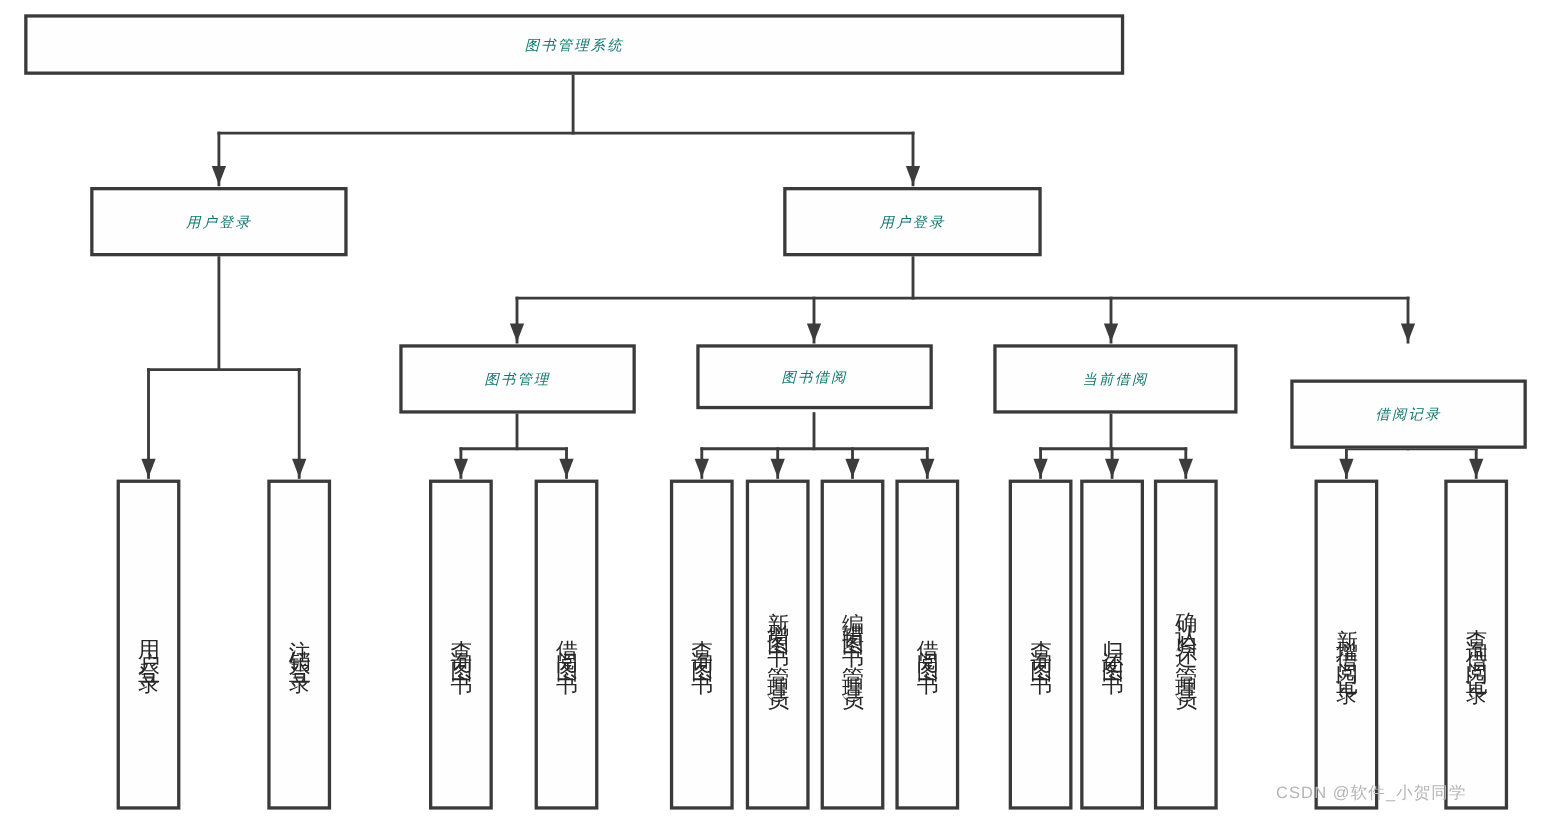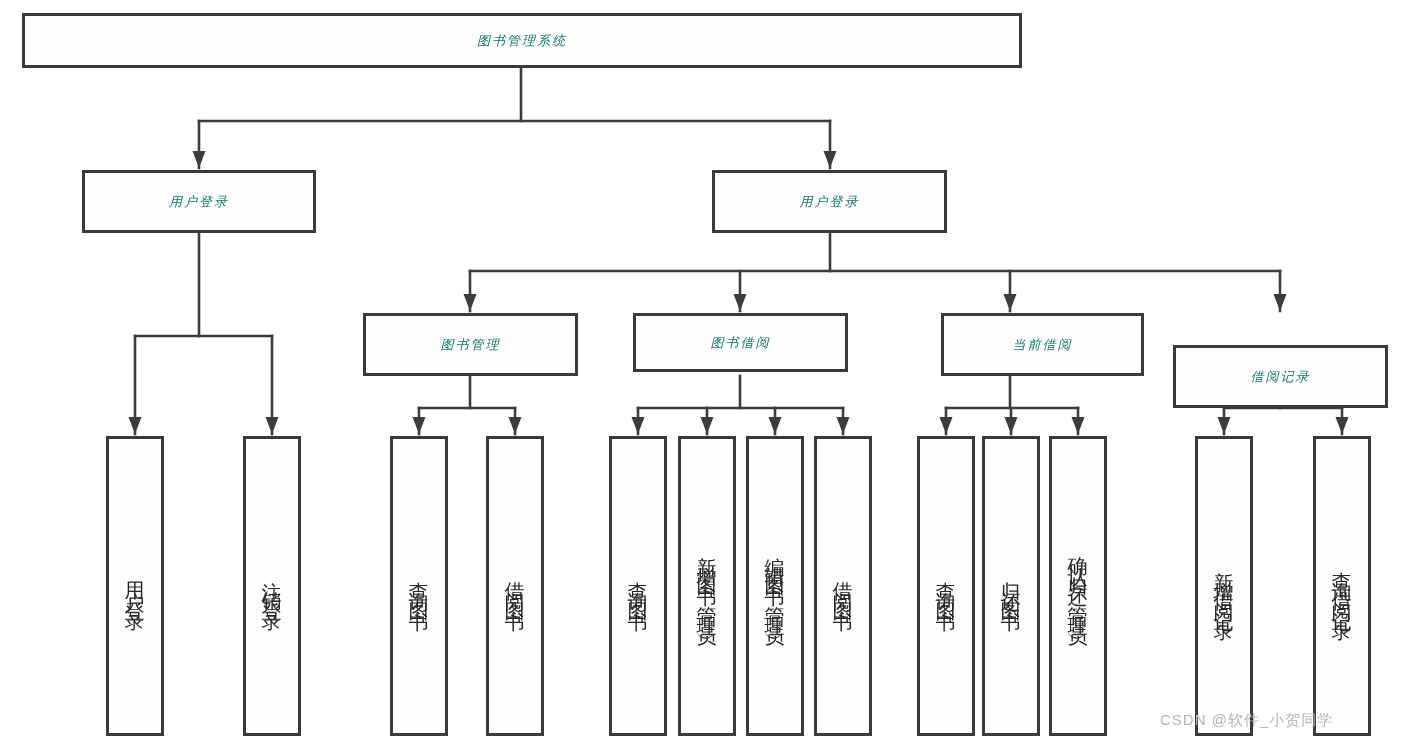--- a/index.html
+++ b/index.html
@@ -50,21 +50,21 @@
     line-height: 1;
     letter-spacing: 10px;
     color: #262626;
     white-space: nowrap;
   }
   #n-root { left: 22px;   top: 13px;  width: 1000px; height: 55px; }
   #n-l2a  { left: 82px;   top: 170px; width: 234px;  height: 63px; }
   #n-l2b  { left: 712px;  top: 170px; width: 235px;  height: 63px; }
   #n-l3a  { left: 363px;  top: 313px; width: 215px;  height: 63px; }
   #n-l3b  { left: 633px;  top: 313px; width: 215px;  height: 59px; }
-  #n-l3c  { left: 903px;  top: 313px; width: 203px;  height: 63px; margin-left: 38px; }
+  #n-l3c  { left: 903px;  top: 313px; width: 222px;  height: 63px; }
   #n-l3d  { left: 1173px; top: 313px; width: 215px;  height: 63px; margin-top: 32px; }
   #lf1a { left: 106px; }  #lf1b { left: 243px; }
   #lf2a { left: 390px; }  #lf2b { left: 486px; }
   #lf3a { left: 609px; }  #lf3b { left: 678px; }
   #lf3c { left: 746px; }  #lf3d { left: 814px; }
   #lf4a { left: 917px; }  #lf4b { left: 982px; }  #lf4c { left: 1049px; }
   #lf5a { left: 1195px; } #lf5b { left: 1313px; }
   .watermark {
     position: absolute;
     left: 1160px;

